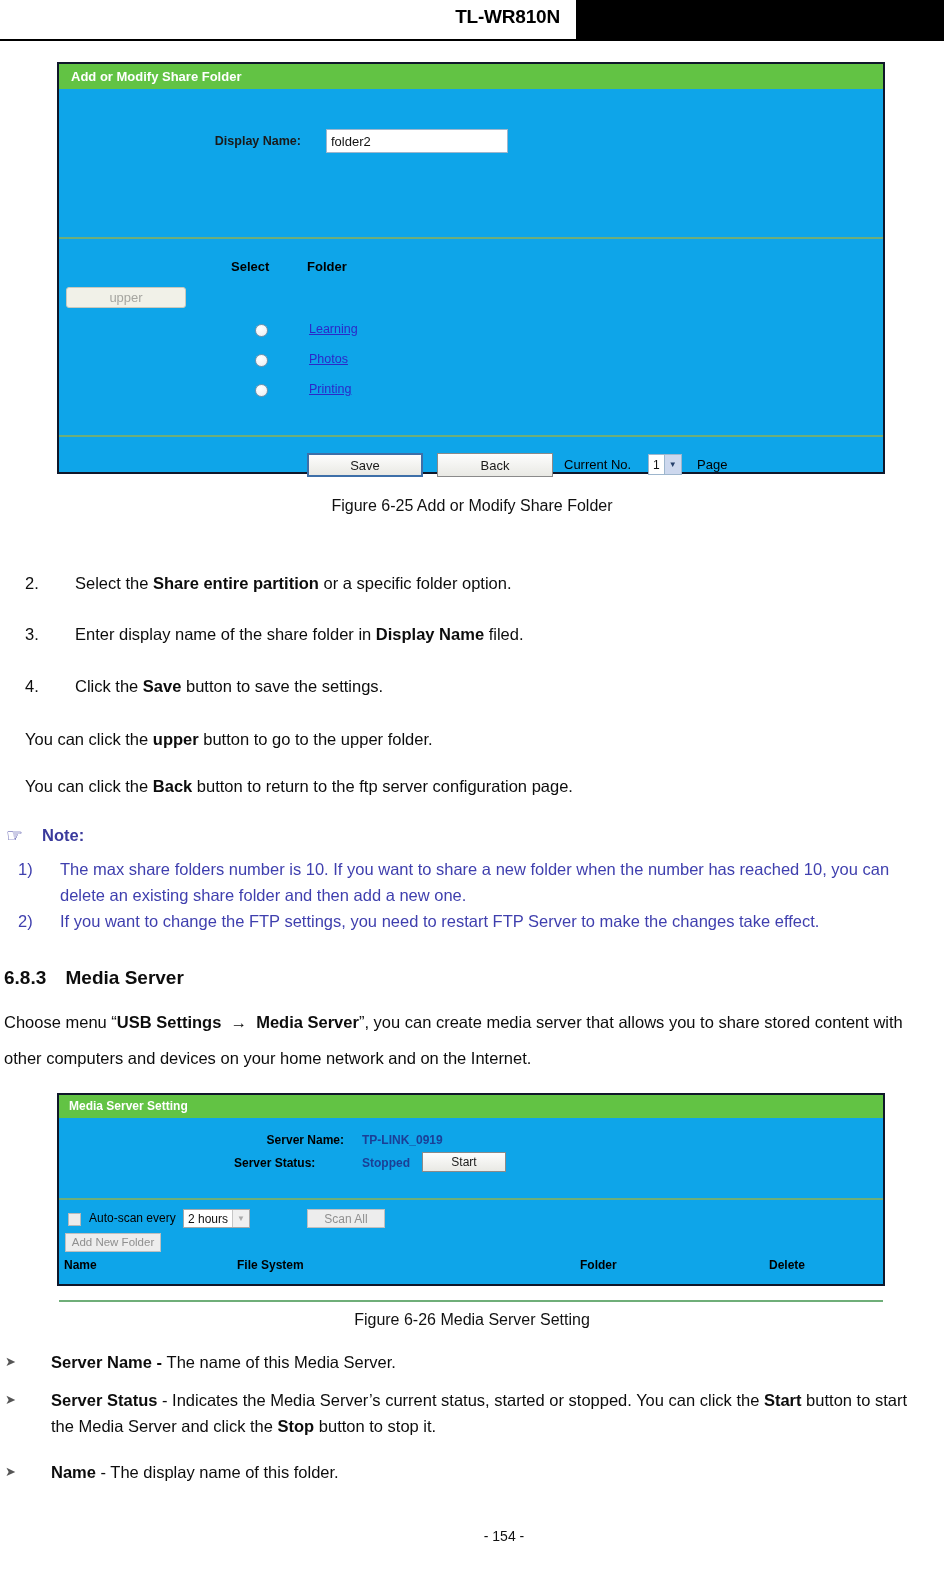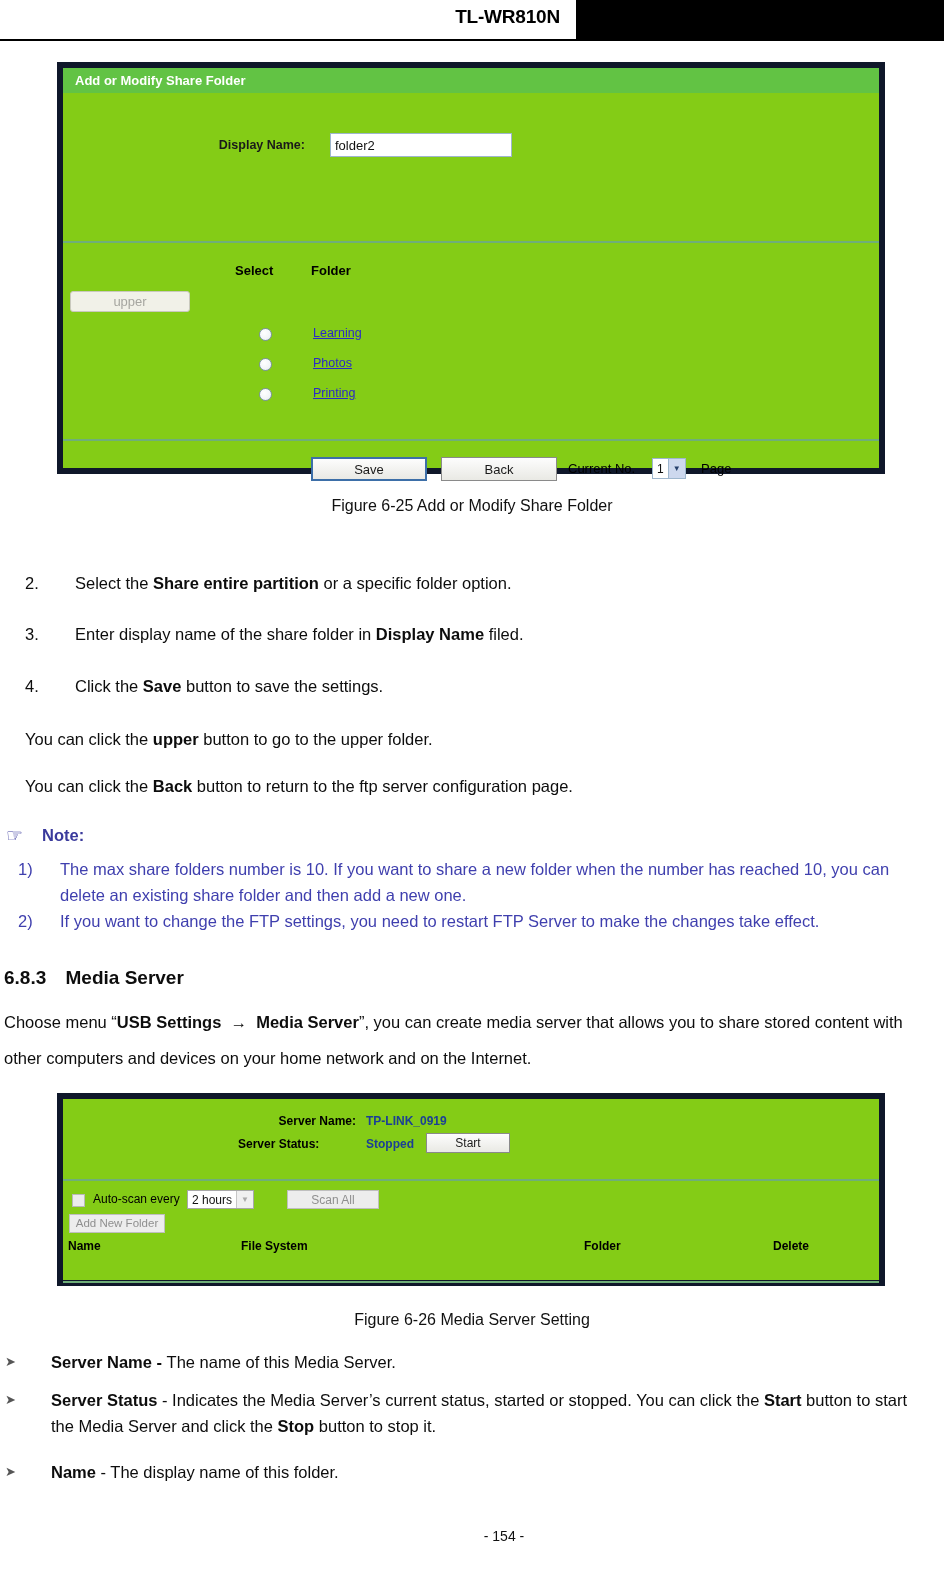--- a/index.html
+++ b/index.html
@@ -50,22 +50,22 @@
   .hdr-rule {
     position: absolute;
     left: 0; top: 39px;
     width: 944px; height: 2px;
     background: #000000;
   }
 
   
   .ui-panel {
     position: absolute;
-    background: #84cc16;
-    border: 6px solid #0f172a;
+    background: #0ea5e9;
+    border: 2px solid #0f172a;
     box-sizing: border-box;
   }
   .panel-title {
     background: #62c344;
     color: #ffffff;
     font-size: 13px;
     font-weight: bold;
     padding: 5px 0 5px 12px;
     line-height: 15px;
     box-sizing: border-box;
@@ -376,40 +376,41 @@
 
 <div class="section-heading" style="left:4px; top:967px;">
   <span>6.8.3</span>
   <span style="margin-left:14px;">Media Server</span>
 </div>
 
 <div class="body-line" style="left:4px; top:1004px; width:936px; line-height:36px;">Choose menu “<b>USB Settings</b> &nbsp;→&nbsp; <b>Media Server</b>”, you can create media server that allows you to share stored content with other computers and devices on your home network and on the Internet.</div>
 
 <div class="ui-panel" style="left:57px; top:1093px; width:828px; height:193px;">
 
+  <div class="panel-title" style="font-size:12px; padding:4px 0 4px 10px;">Media Server Setting</div>
 
   <div style="position:relative; height:80px;">
-    <div style="position:absolute; left:183px; top:15px; width:110px; text-align:right; font-size:12px; font-weight:bold;">Server Name:</div>
+    <div style="position:absolute; left:175px; top:15px; width:110px; text-align:right; font-size:12px; font-weight:bold;">Server Name:</div>
     <div style="position:absolute; left:303px; top:15px; font-size:12px; font-weight:bold; color:#1b3f96;">TP-LINK_0919</div>
 
     <div style="position:absolute; left:175px; top:38px; width:110px; font-size:12px; font-weight:bold;">Server Status:</div>
     <div style="position:absolute; left:303px; top:38px; font-size:12px; font-weight:bold; color:#1b3f96;">Stopped</div>
     <button class="btn" style="position:absolute; left:363px; top:34px; width:84px; height:20px; font-size:12px;">Start</button>
   </div>
 
   <div class="green-sep"></div>
 
   <div style="position:relative; height:105px;">
     <span class="cbx plain" style="position:absolute; left:9px; top:13px;"></span>
     <span style="position:absolute; left:30px; top:11px; font-size:12px;">Auto-scan every</span>
     <span class="sel grey" style="position:absolute; left:124px; top:9px; height:19px;">
       <span class="sel-val">2 hours</span>
       <span class="sel-arrow">▼</span>
     </span>
-    <button class="btn flat" style="position:absolute; left:224px; top:9px; width:92px; height:19px; font-size:12px;">Scan All</button>
+    <button class="btn flat" style="position:absolute; left:248px; top:9px; width:78px; height:19px; font-size:12px;">Scan All</button>
 
     <button class="btn flat" style="position:absolute; left:6px; top:33px; width:96px; height:19px; font-size:11.5px;">Add New Folder</button>
 
     <div style="position:absolute; left:0; top:58px; width:100%; height:22px;">
       <span style="position:absolute; left:5px; font-size:12px; font-weight:bold;">Name</span>
       <span style="position:absolute; left:178px; font-size:12px; font-weight:bold;">File System</span>
       <span style="position:absolute; left:521px; font-size:12px; font-weight:bold;">Folder</span>
       <span style="position:absolute; left:710px; font-size:12px; font-weight:bold;">Delete</span>
     </div>
 

